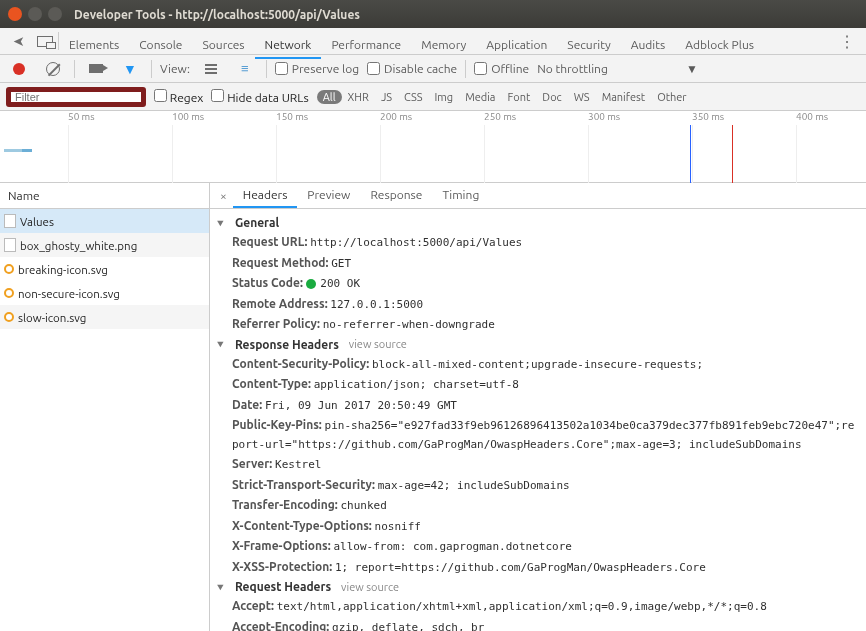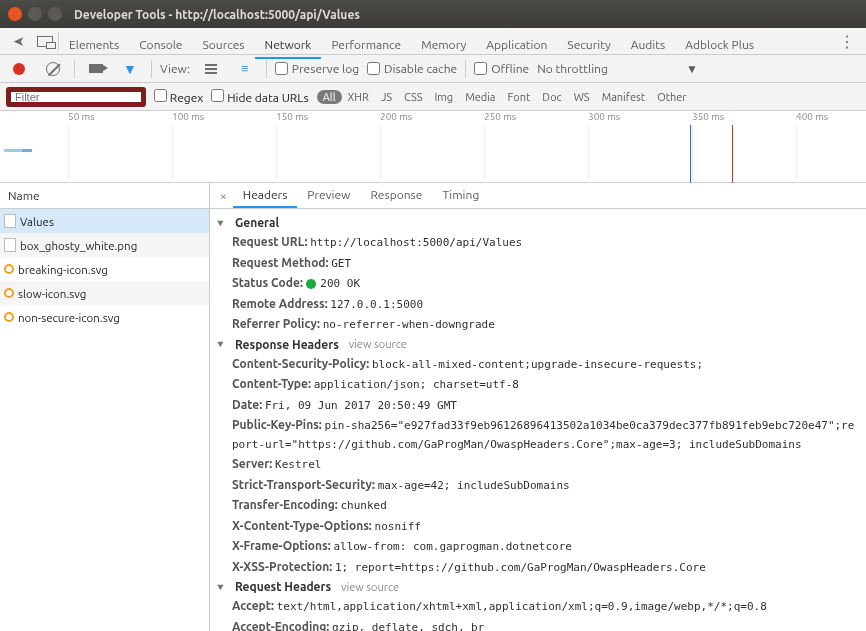--- a/index.html
+++ b/index.html
@@ -183,27 +183,27 @@
           <span>Values</span>
         </div>
         <div class="req-row odd">
           <div class="file-icon"></div>
           <span>box_ghosty_white.png</span>
         </div>
         <div class="req-row">
           <div class="file-icon orange-dot"></div>
           <span>breaking-icon.svg</span>
         </div>
+        <div class="req-row">
+          <div class="file-icon orange-dot"></div>
+          <span>non-secure-icon.svg</span>
+        </div>
         <div class="req-row odd">
           <div class="file-icon orange-dot"></div>
           <span>slow-icon.svg</span>
-        </div>
-        <div class="req-row">
-          <div class="file-icon orange-dot"></div>
-          <span>non-secure-icon.svg</span>
         </div>
       </div>
   </div>
   <div class="right">
     <div class="detail-tabs">
       <div class="x">×</div>
       <div id="detail-tabs-slot" style="display:flex">
           <div class="dtab active">Headers</div>
           <div class="dtab">Preview</div>
           <div class="dtab">Response</div>

